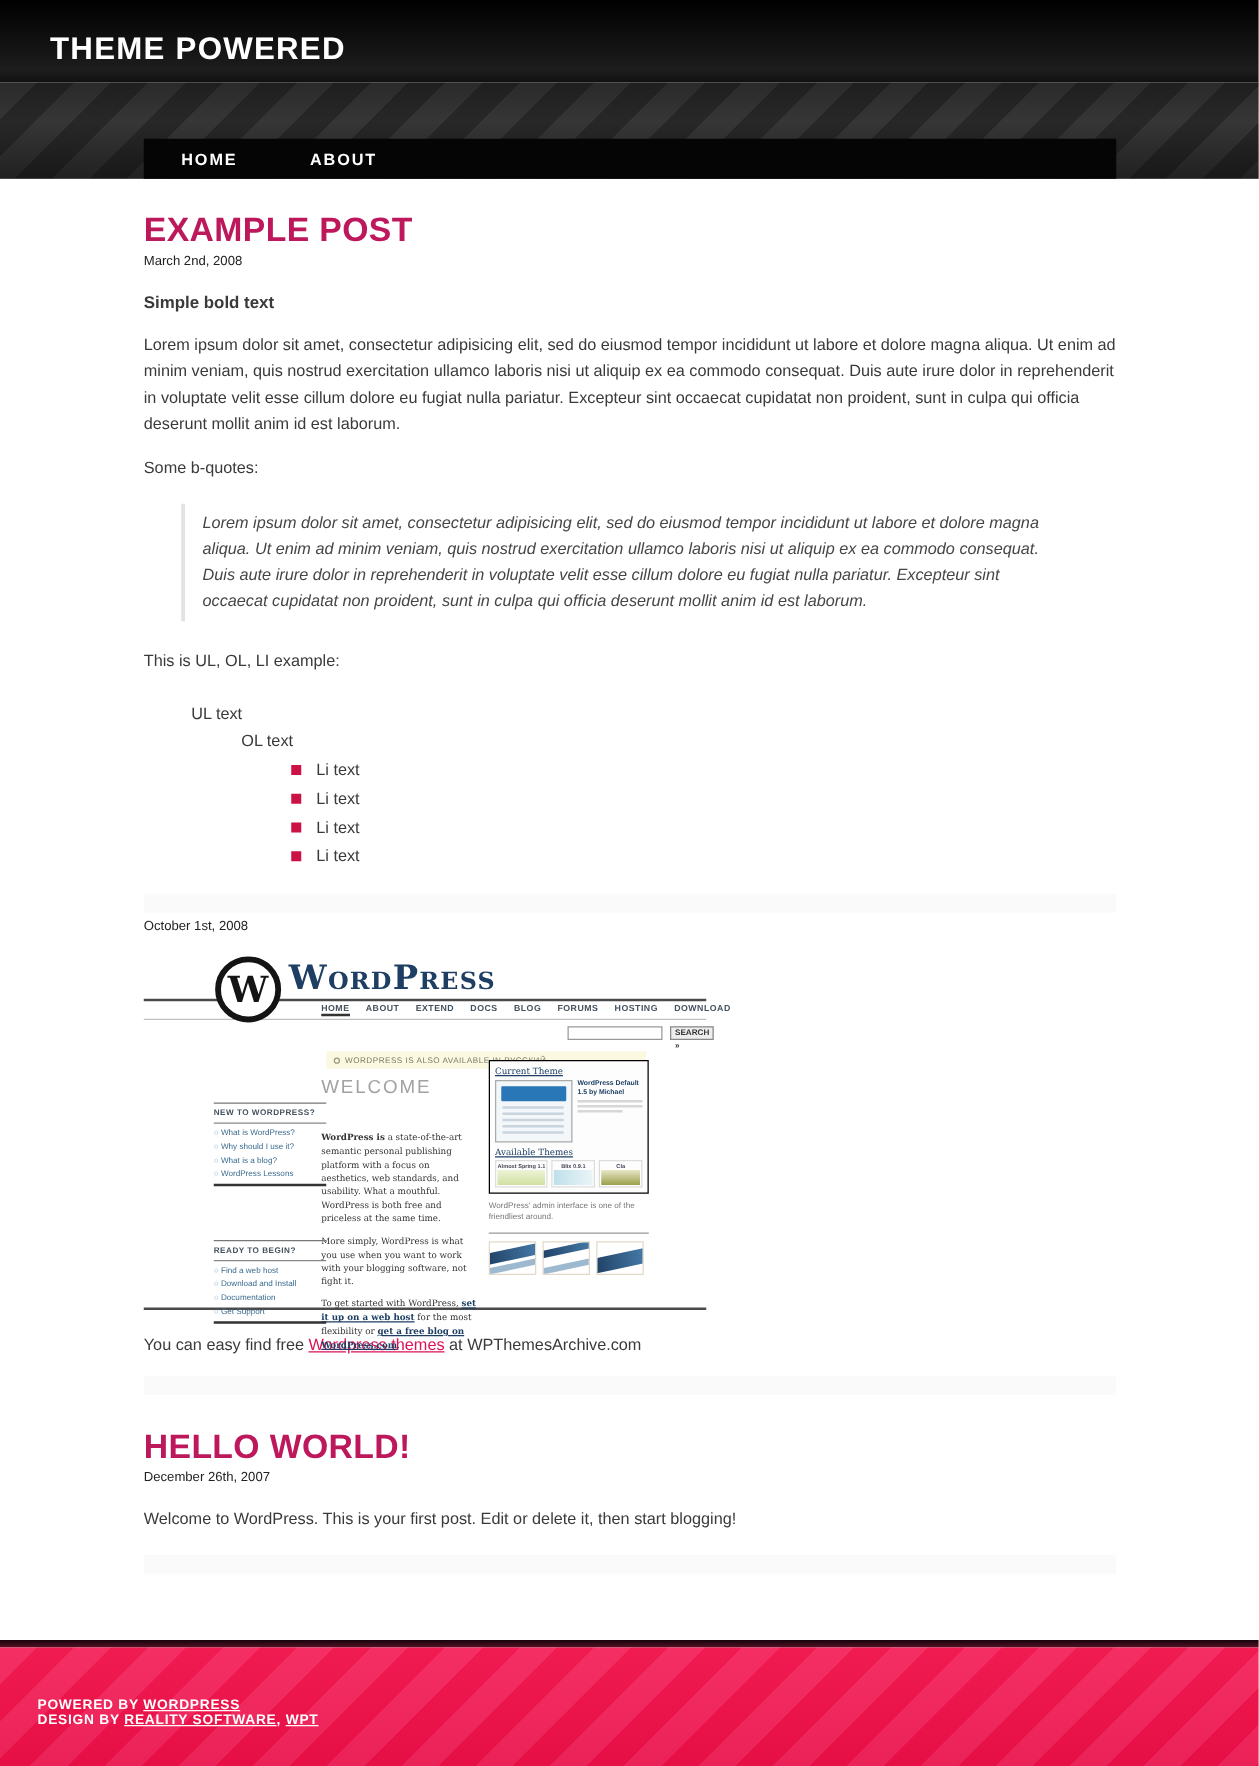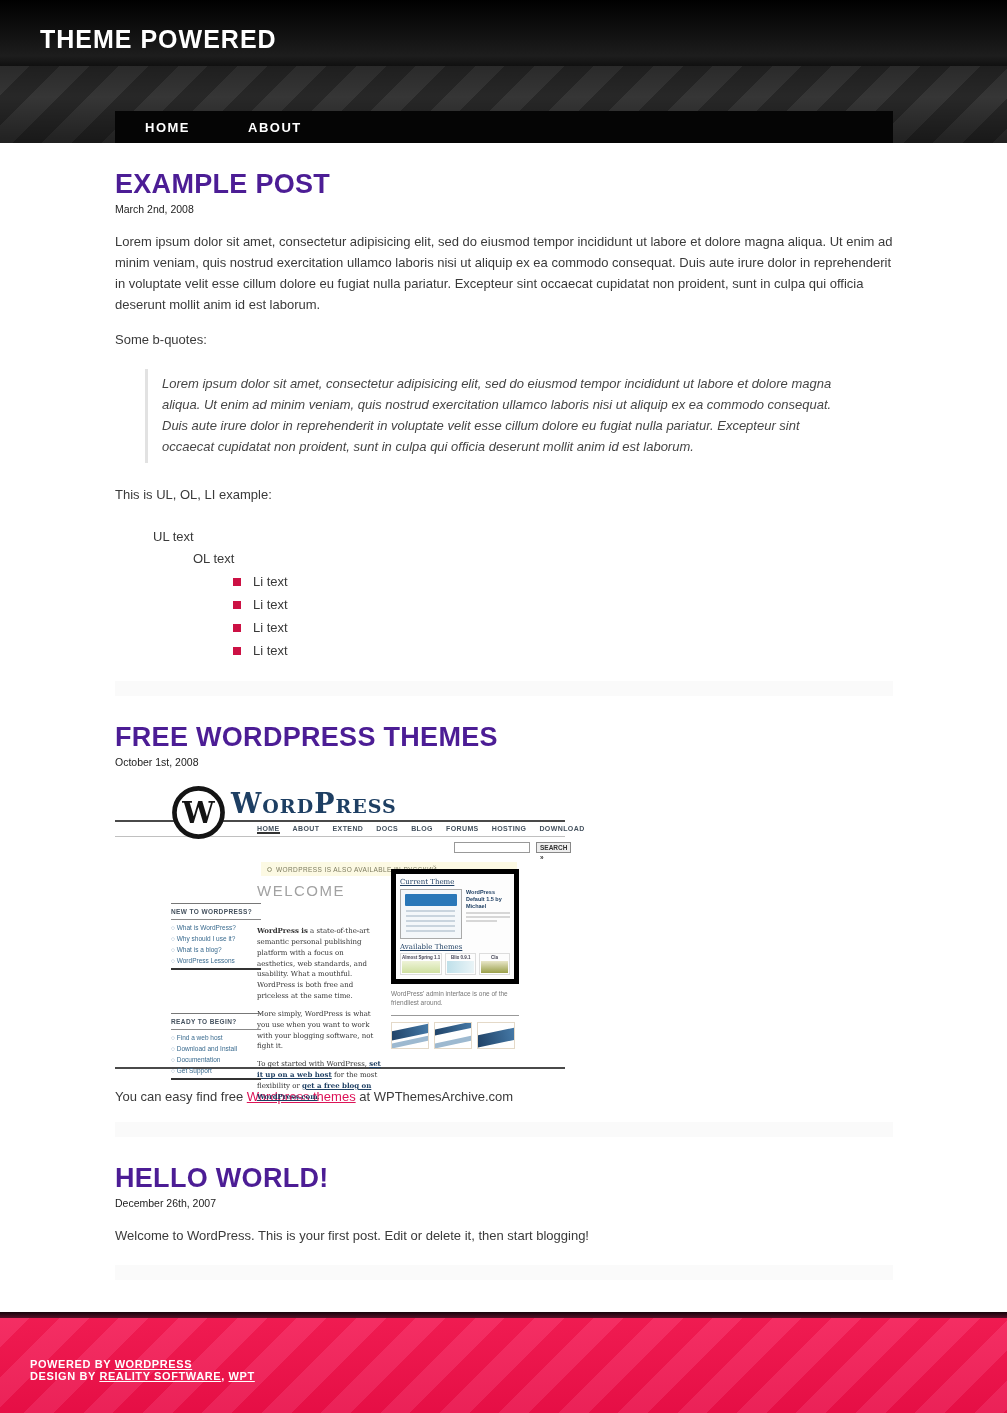--- a/index.html
+++ b/index.html
@@ -15,21 +15,21 @@
     background:linear-gradient(rgba(0,0,0,.30), rgba(0,0,0,.10) 40%, rgba(0,0,0,.45)),
       repeating-linear-gradient(135deg, #3c3c3c 0 21px, #2c2c2c 21px 42px);
   }
   .main-nav { position:absolute; left:115px; bottom:0; width:778px; height:32px; background:#050505; display:flex; align-items:center; }
   .nav-item { color:#fff; font-size:13px; font-weight:bold; letter-spacing:1.5px; cursor:pointer; }
   .nav-item.home { margin-left:30px; }
   .nav-item.about { margin-left:58px; }
 
   
   .content { width:778px; margin:0 0 0 115px; color:#3a3a3a; font-size:13px; }
-  .post-title { color:#4c1d95; font-size:27px; font-weight:bold; letter-spacing:.3px; line-height:1; margin-top:28px; }
+  .post-title { color:#be185d; font-size:27px; font-weight:bold; letter-spacing:.3px; line-height:1; margin-top:28px; }
   .post-date { font-size:10.5px; color:#222; margin-top:5px; }
   .bold-line { font-weight:bold; font-size:13.5px; margin-top:19px; }
   .body-par { margin-top:16px; line-height:21px; }
   .quote-intro { margin-top:17px; }
   blockquote.bq { margin:22px 0 0 30px; padding:4px 40px 6px 14px; border-left:3px solid #e2e2e2; font-style:italic; color:#464646; line-height:21px; }
   .list-intro { margin-top:24px; }
   .ul-label { margin-top:27px; padding-left:38px; }
   .ol-label { margin-top:7px; padding-left:78px; }
   .li-row { margin-top:8px; padding-left:118px; display:flex; align-items:center; }
   .li-bullet { width:8px; height:8px; background:#cc1144; margin-right:12px; flex:0 0 auto; }
@@ -57,21 +57,21 @@
   .wp-col-center { position:absolute; left:142px; top:143px; width:124px; font-family:"DejaVu Serif", serif; font-size:7px; color:#333; line-height:1.55; }
   .wp-col-center p { margin-bottom:7px; }
   .wp-blue-link { color:#1e3f63; font-weight:bold; text-decoration:underline; }
   .wp-sidebox { position:absolute; left:56px; width:90px; border-top:1px solid #777; border-bottom:2px solid #333; padding-bottom:4px; }
   .wp-sidebox.one { top:120px; }
   .wp-sidebox.two { top:230px; }
   .wp-sidebox-title { font-size:6.5px; font-weight:bold; color:#44515e; letter-spacing:.4px; padding:4px 0; border-bottom:1px solid #888; }
   .wp-sidelink { font-size:6.5px; color:#3a6b8f; margin-top:4px; }
   .wp-sidelink::before { content:"○ "; color:#89a8c0; }
   .wp-col-right { position:absolute; left:276px; top:86px; width:128px; }
-  .wp-theme-box { border:5px solid #000000; padding:4px; background:#fdfdfd; }
+  .wp-theme-box { border:1px solid #000000; padding:4px; background:#fdfdfd; }
   .wp-theme-box-title { font-family:"DejaVu Serif", serif; font-size:7px; color:#1e3f63; text-decoration:underline; }
   .wp-admin-row { display:flex; margin-top:3px; }
   .wp-admin-thumb { width:62px; height:50px; border:1px solid #aaa; background:#f4f7fa; position:relative; flex:0 0 auto; }
   .wp-admin-thumb .bar { position:absolute; left:4px; right:4px; top:4px; height:12px; background:#2a77b8; border-radius:1px; }
   .wp-admin-thumb .line { position:absolute; left:5px; right:6px; height:2px; background:#c9d4de; }
   .wp-theme-meta { margin-left:4px; flex:1; }
   .wp-theme-name { font-size:5.5px; font-weight:bold; color:#1e3f63; line-height:1.3; }
   .meta-bar { height:2px; background:#d7d7d7; margin-top:2px; }
   .wp-available-title { font-family:"DejaVu Serif", serif; font-size:7px; color:#1e3f63; text-decoration:underline; margin-top:4px; }
   .wp-theme-strip { display:flex; gap:3px; margin-top:2px; }
@@ -112,20 +112,21 @@
       <span class="nav-item home">HOME</span>
       <span class="nav-item about">ABOUT</span>
     </nav>
   </div>
 
   <main class="content">
 
     <article>
       <h2 class="post-title">EXAMPLE POST</h2>
       <div class="post-date">March 2nd, 2008</div>
+      <div class="bold-line">Simple bold text</div>
       <p class="body-par">Lorem ipsum dolor sit amet, consectetur adipisicing elit, sed do eiusmod tempor incididunt ut labore et dolore magna aliqua. Ut enim ad minim veniam, quis nostrud exercitation ullamco laboris nisi ut aliquip ex ea commodo consequat. Duis aute irure dolor in reprehenderit in voluptate velit esse cillum dolore eu fugiat nulla pariatur. Excepteur sint occaecat cupidatat non proident, sunt in culpa qui officia deserunt mollit anim id est laborum.</p>
       <p class="quote-intro">Some b-quotes:</p>
       <blockquote class="bq">Lorem ipsum dolor sit amet, consectetur adipisicing elit, sed do eiusmod tempor incididunt ut labore et dolore magna aliqua. Ut enim ad minim veniam, quis nostrud exercitation ullamco laboris nisi ut aliquip ex ea commodo consequat. Duis aute irure dolor in reprehenderit in voluptate velit esse cillum dolore eu fugiat nulla pariatur. Excepteur sint occaecat cupidatat non proident, sunt in culpa qui officia deserunt mollit anim id est laborum.</blockquote>
       <p class="list-intro">This is UL, OL, LI example:</p>
       <div class="ul-label">UL text</div>
       <div class="ol-label">OL text</div>
       <div class="li-row">
         <span class="li-bullet"></span>
         <span>Li text</span>
       </div>
@@ -139,21 +140,20 @@
       </div>
       <div class="li-row">
         <span class="li-bullet"></span>
         <span>Li text</span>
       </div>
     </article>
 
     <div class="post-sep"></div>
 
     <article>
-      <h2 class="post-title">FREE WORDPRESS THEMES</h2>
       <div class="post-date">October 1st, 2008</div>
 
       <div class="wp-shot">
         <div class="wp-rule-top"></div>
         <div class="wp-rule-mid"></div>
         <div class="wp-rule-bot"></div>
 
         <svg class="wp-logo-circle" viewBox="0 0 40 40">
           <circle cx="20" cy="20" r="17.5" fill="#fff" stroke="#141414" stroke-width="3.4"></circle>
           <text x="20" y="27.5" text-anchor="middle" font-family="DejaVu Serif, serif" font-size="21" font-weight="bold" fill="#141414">W</text>

